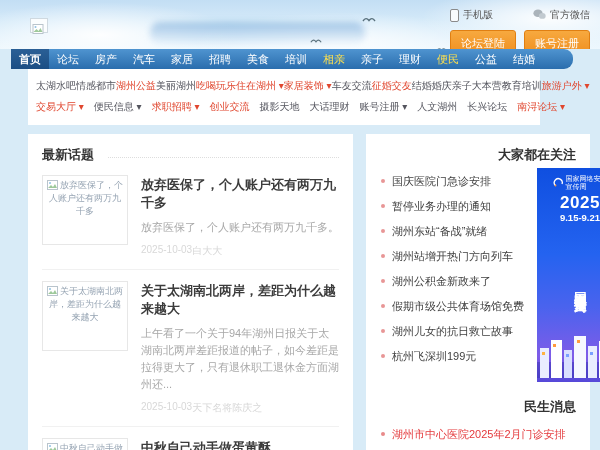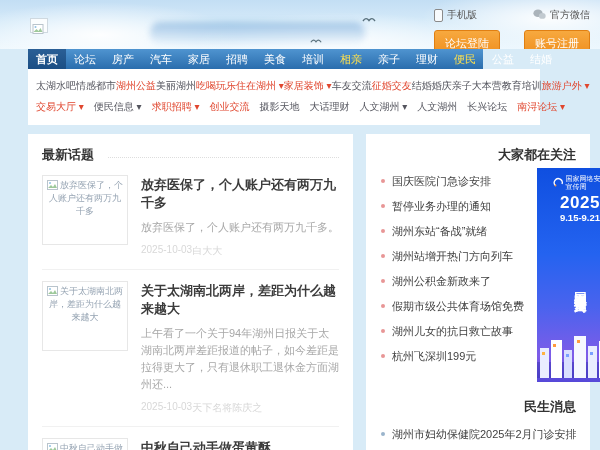--- a/index.html
+++ b/index.html
@@ -19,25 +19,25 @@
     filter:blur(3px); border-radius:10px; }
   .bird { position:absolute; }
   .b1 { left:362px; top:9px; }
   .b2 { left:310px; top:30px; }
   .b3 { left:436px; top:38px; }
   .logo-ph { position:absolute; left:30px; top:18px; width:18px; height:15px; border:1px solid #cfd9e0; background:#fbfdfe; padding:1px; box-sizing:border-box; }
   .top-right { position:absolute; top:8px; right:10px; text-align:right; }
   .tr-links { display:flex; gap:18px; justify-content:space-between; font-size:10px; color:#555; align-items:center; }
   .tr-link { display:flex; gap:4px; align-items:center; cursor:pointer; }
   .phone-glyph { width:7px; height:11px; border:1px solid #8a8a8a; border-radius:2px; display:inline-block; background:#f8fbfd; }
-  .btn-row { margin-top:8px; display:flex; gap:24px; justify-content:flex-end; }
+  .btn-row { margin-top:8px; display:flex; gap:8px; justify-content:flex-end; }
   .btn { background:linear-gradient(#f7a93f,#ef8d1d); color:#fff; font-size:11px; padding:5px 10px;
          border-radius:3px; border:1px solid #e07f12; cursor:pointer; font-family:inherit; }
   
-  .nav { margin-left:28px; width:455px; height:20px; background:linear-gradient(180deg,#4f94d0,#2a6dad); display:flex; box-sizing:border-box; }
+  .nav { margin-left:11px; width:562px; height:20px; background:linear-gradient(180deg,#4f94d0,#2a6dad); display:flex; box-sizing:border-box;border-radius:9px; }
   .nav-item { color:#fff; font-size:11px; line-height:20px; padding:0 8px; cursor:pointer; white-space:nowrap; }
   .nav-item.active { background:linear-gradient(180deg,#2a5f96,#1b4e84); font-weight:bold; }
   .nav-item.hl { color:#ffe14d; }
   
   .subnav { margin-left:28px; width:512px; background:#fff; box-sizing:border-box; padding:7px 8px 9px; }
   .sn-row { display:flex; justify-content:space-between; font-size:10px; line-height:19px; }
   .sn-row2 { justify-content:flex-start; gap:10px; margin-top:2px; }
   .sn-link { color:#54555e; cursor:pointer; white-space:nowrap; }
   .sn-link.red { color:#e0462e; }
   
@@ -157,21 +157,21 @@
     <span class="sn-link">教育培训</span>
     <span class="sn-link red">旅游户外 ▾</span>
   </div>
   <div class="sn-row sn-row2">
     <span class="sn-link red">交易大厅 ▾</span>
     <span class="sn-link">便民信息 ▾</span>
     <span class="sn-link red">求职招聘 ▾</span>
     <span class="sn-link red">创业交流</span>
     <span class="sn-link">摄影天地</span>
     <span class="sn-link">大话理财</span>
-    <span class="sn-link">人文湖州 ▾</span>
+    <span class="sn-link">账号注册 ▾</span>
     <span class="sn-link">人文湖州</span>
     <span class="sn-link">长兴论坛</span>
     <span class="sn-link red">南浔论坛 ▾</span>
   </div>
 </div>
 
 <div class="main">
 
   <div class="card left-card">
     <div class="sec-head">
@@ -233,20 +233,21 @@
       <li>湖州东站“备战”就绪</li>
       <li>湖州站增开热门方向列车</li>
       <li>湖州公积金新政来了</li>
       <li>假期市级公共体育场馆免费</li>
       <li>湖州儿女的抗日救亡故事</li>
       <li>杭州飞深圳199元</li>
     </ul>
 
     <div class="sec-title ms-title">民生消息</div>
     <ul class="ms-list">
+      <li class="red">湖州市中心医院2025年2月门诊安排</li>
       <li class="plain">湖州市妇幼保健院2025年2月门诊安排</li>
 
     </ul>
 
   </div>
 </div>
 
 <div class="banner">
   <div class="b-logo">
     <span><svg width="11" height="11" viewBox="0 0 11 11">

